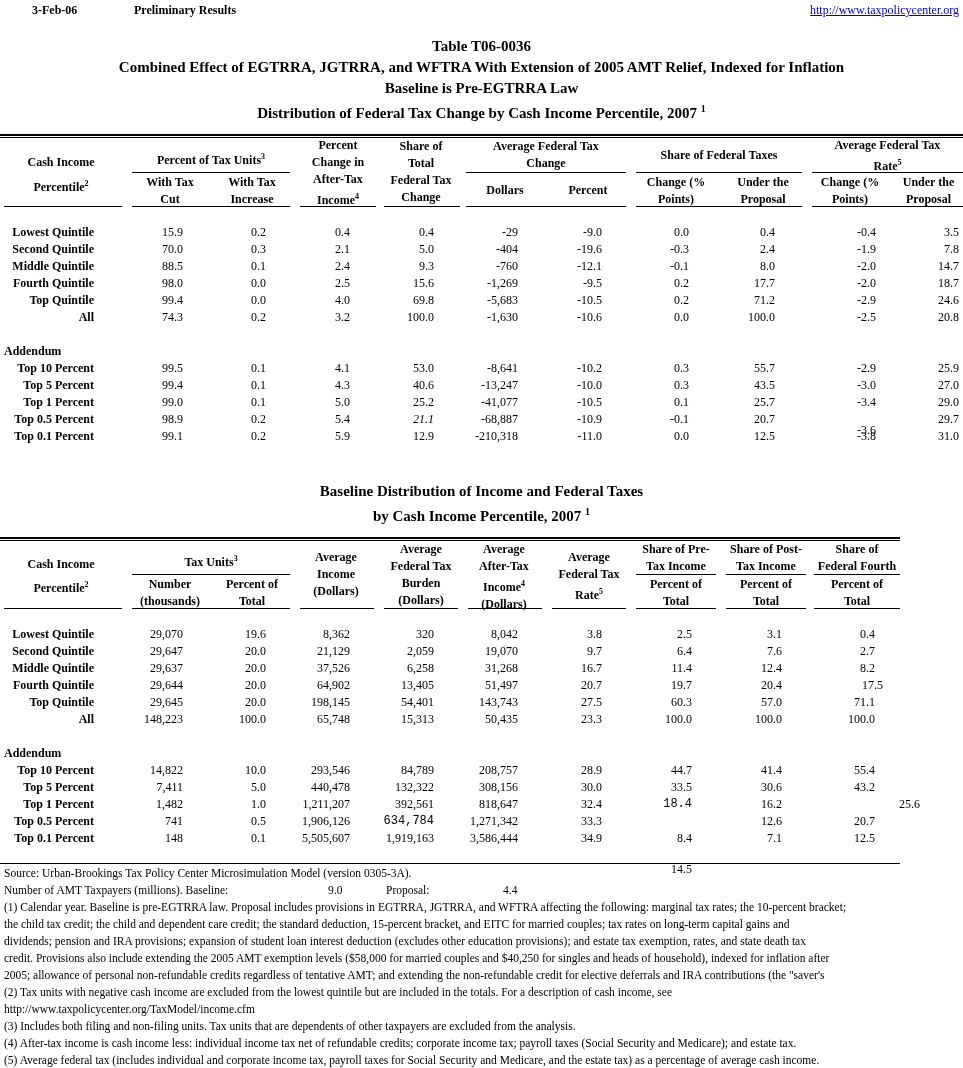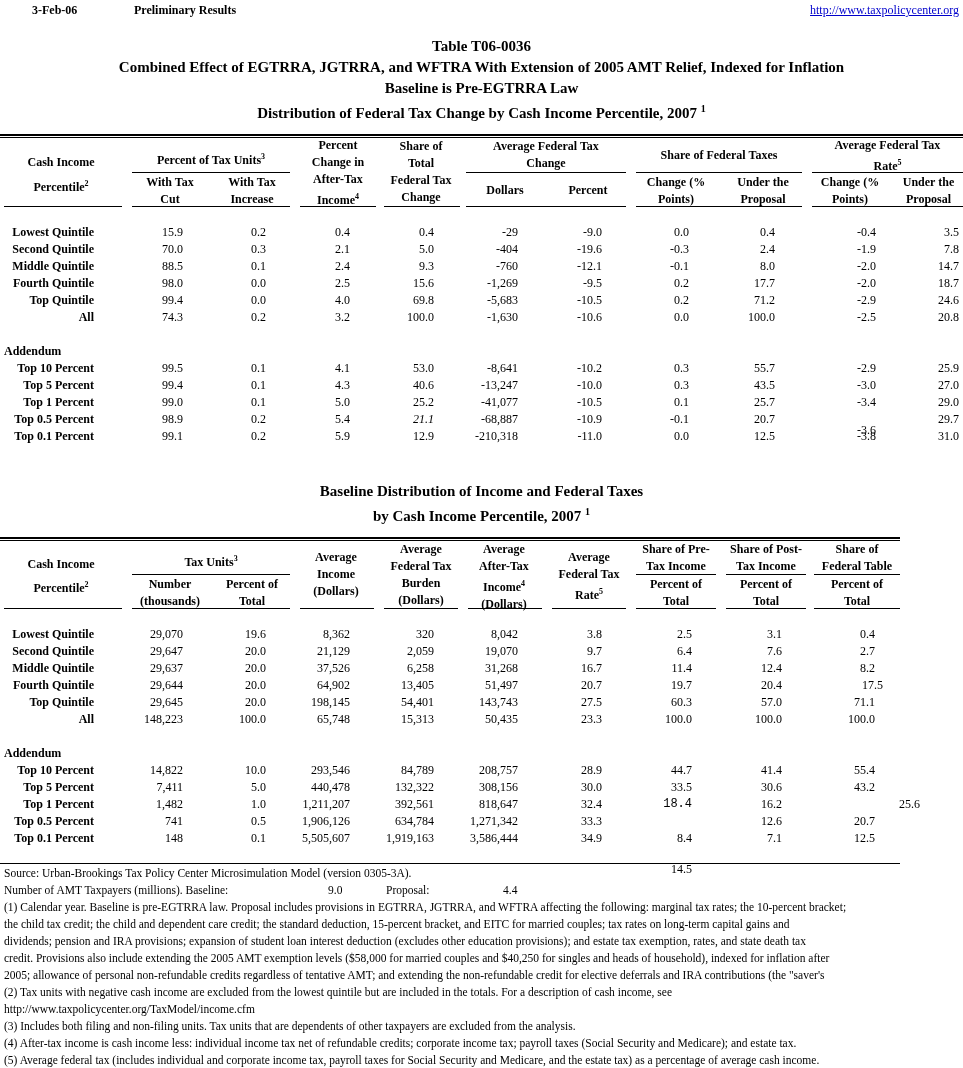--- a/index.html
+++ b/index.html
@@ -296,21 +296,21 @@
     </div>
   <div class="abs hline" style="left:726px;width:80px;top:574px;"></div>
   <div class="abs th" style="left:724px;width:84px;top:576px;">
       <div>Percent of</div>
       <div>Total</div>
     </div>
   <div class="abs hline" style="left:726px;width:80px;top:608px;"></div>
 
   <div class="abs th" style="left:814px;width:86px;top:541px;">
       <div>Share of</div>
-      <div>Federal Table</div>
+      <div>Federal Fourth</div>
     </div>
   <div class="abs hline" style="left:814px;width:86px;top:574px;"></div>
   <div class="abs th" style="left:814px;width:86px;top:576px;">
       <div>Percent of</div>
       <div>Total</div>
     </div>
   <div class="abs hline" style="left:814px;width:86px;top:608px;"></div>
 
   <div id="t2-body">
       <div class="abs rl" style="left:0;width:94px;top:626px;">Lowest Quintile</div>
@@ -401,21 +401,21 @@
       <div class="abs cell" style="left:0;width:434px;top:796px;">392,561</div>
       <div class="abs cell" style="left:0;width:518px;top:796px;">818,647</div>
       <div class="abs cell" style="left:0;width:602px;top:796px;">32.4</div>
       <div class="abs cell" style="left:0;width:692px;top:796px;font-family:Liberation Mono, monospace;">18.4</div>
       <div class="abs cell" style="left:0;width:782px;top:796px;">16.2</div>
       <div class="abs cell" style="left:0;width:875px;top:796px;margin-left:45px;">25.6</div>
       <div class="abs rl" style="left:0;width:94px;top:813px;">Top 0.5 Percent</div>
       <div class="abs cell" style="left:0;width:183px;top:813px;">741</div>
       <div class="abs cell" style="left:0;width:266px;top:813px;">0.5</div>
       <div class="abs cell" style="left:0;width:350px;top:813px;">1,906,126</div>
-      <div class="abs cell" style="left:0;width:434px;top:813px;">634,784</div>
+      <div class="abs cell" style="left:0;width:434px;top:813px;font-family:Liberation Mono, monospace;">634,784</div>
       <div class="abs cell" style="left:0;width:518px;top:813px;">1,271,342</div>
       <div class="abs cell" style="left:0;width:602px;top:813px;">33.3</div>
       <div class="abs cell" style="left:0;width:692px;top:861px;">14.5</div>
       <div class="abs cell" style="left:0;width:782px;top:813px;">12.6</div>
       <div class="abs cell" style="left:0;width:875px;top:813px;">20.7</div>
       <div class="abs rl" style="left:0;width:94px;top:830px;">Top 0.1 Percent</div>
       <div class="abs cell" style="left:0;width:183px;top:830px;">148</div>
       <div class="abs cell" style="left:0;width:266px;top:830px;">0.1</div>
       <div class="abs cell" style="left:0;width:350px;top:830px;">5,505,607</div>
       <div class="abs cell" style="left:0;width:434px;top:830px;">1,919,163</div>

